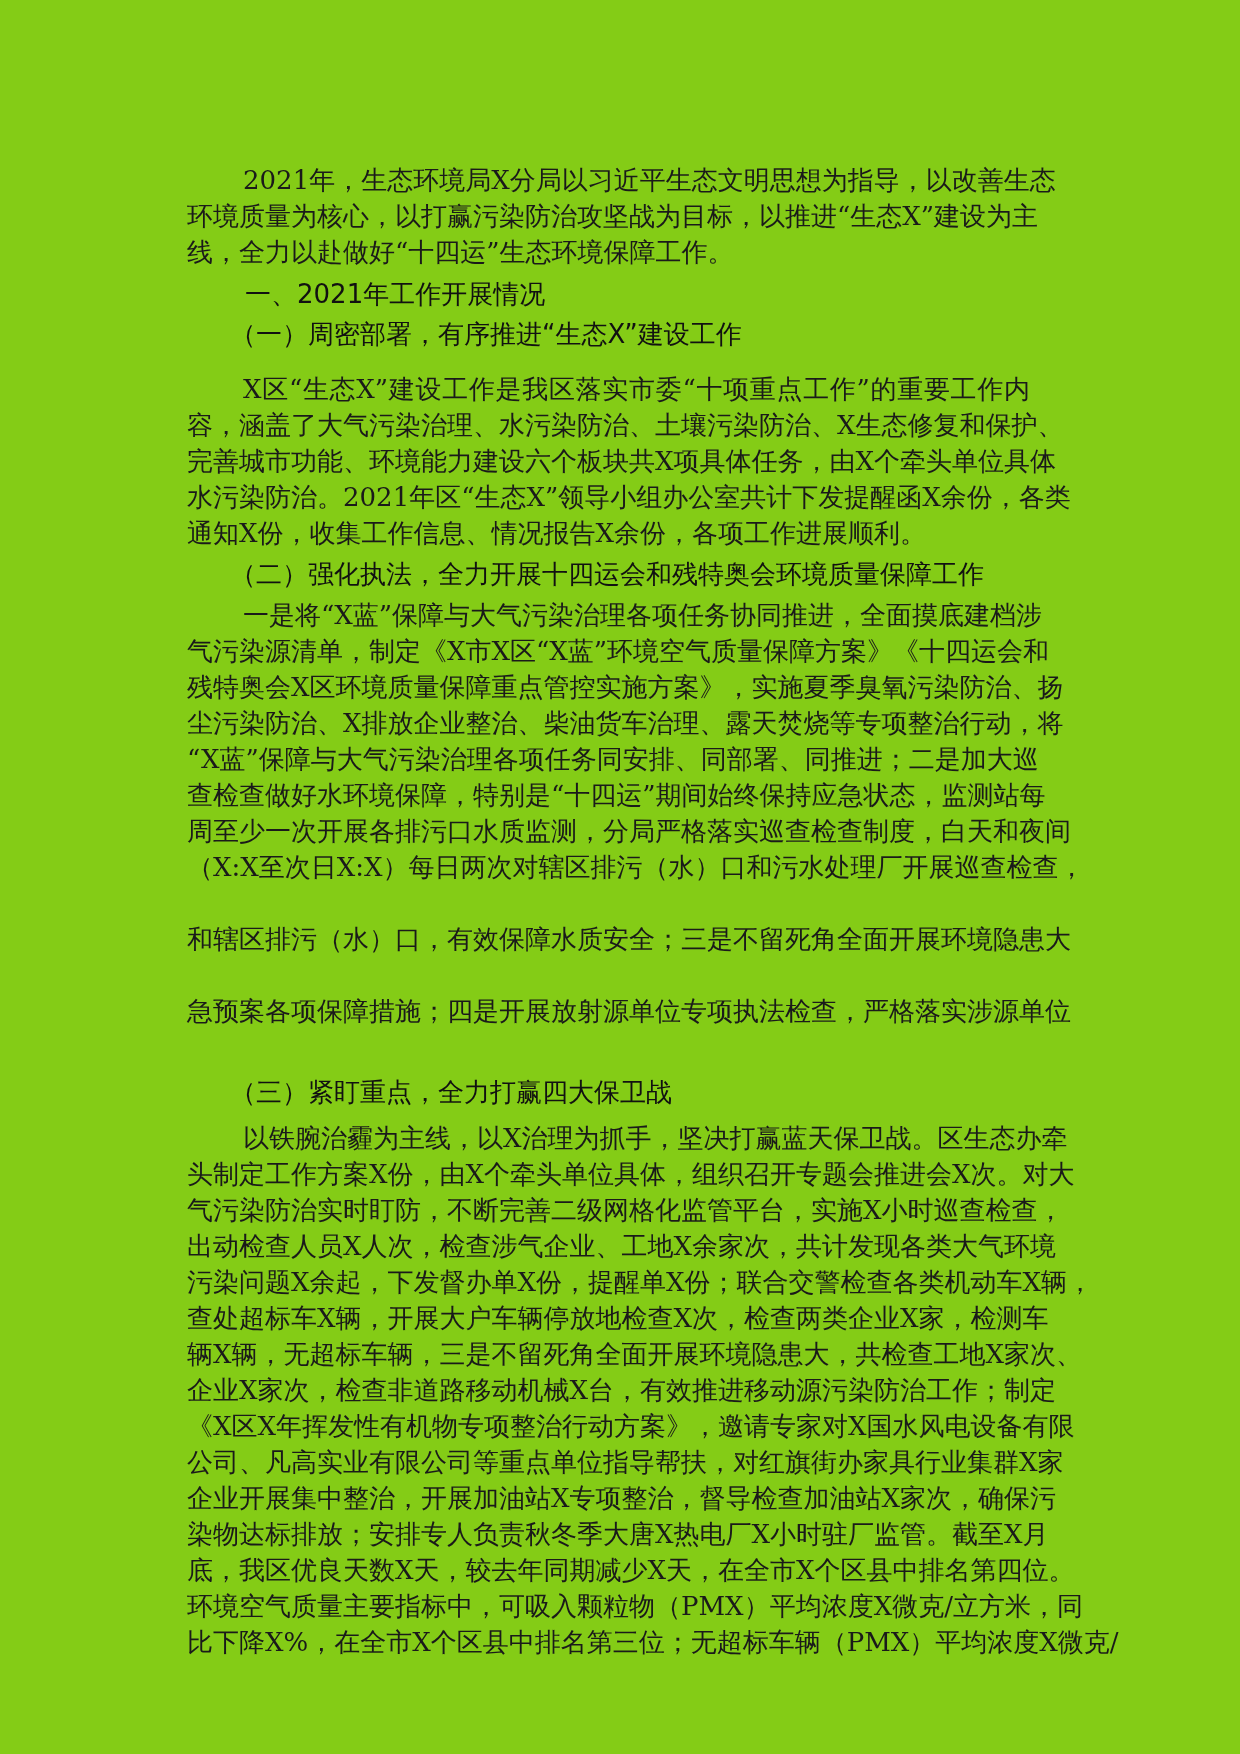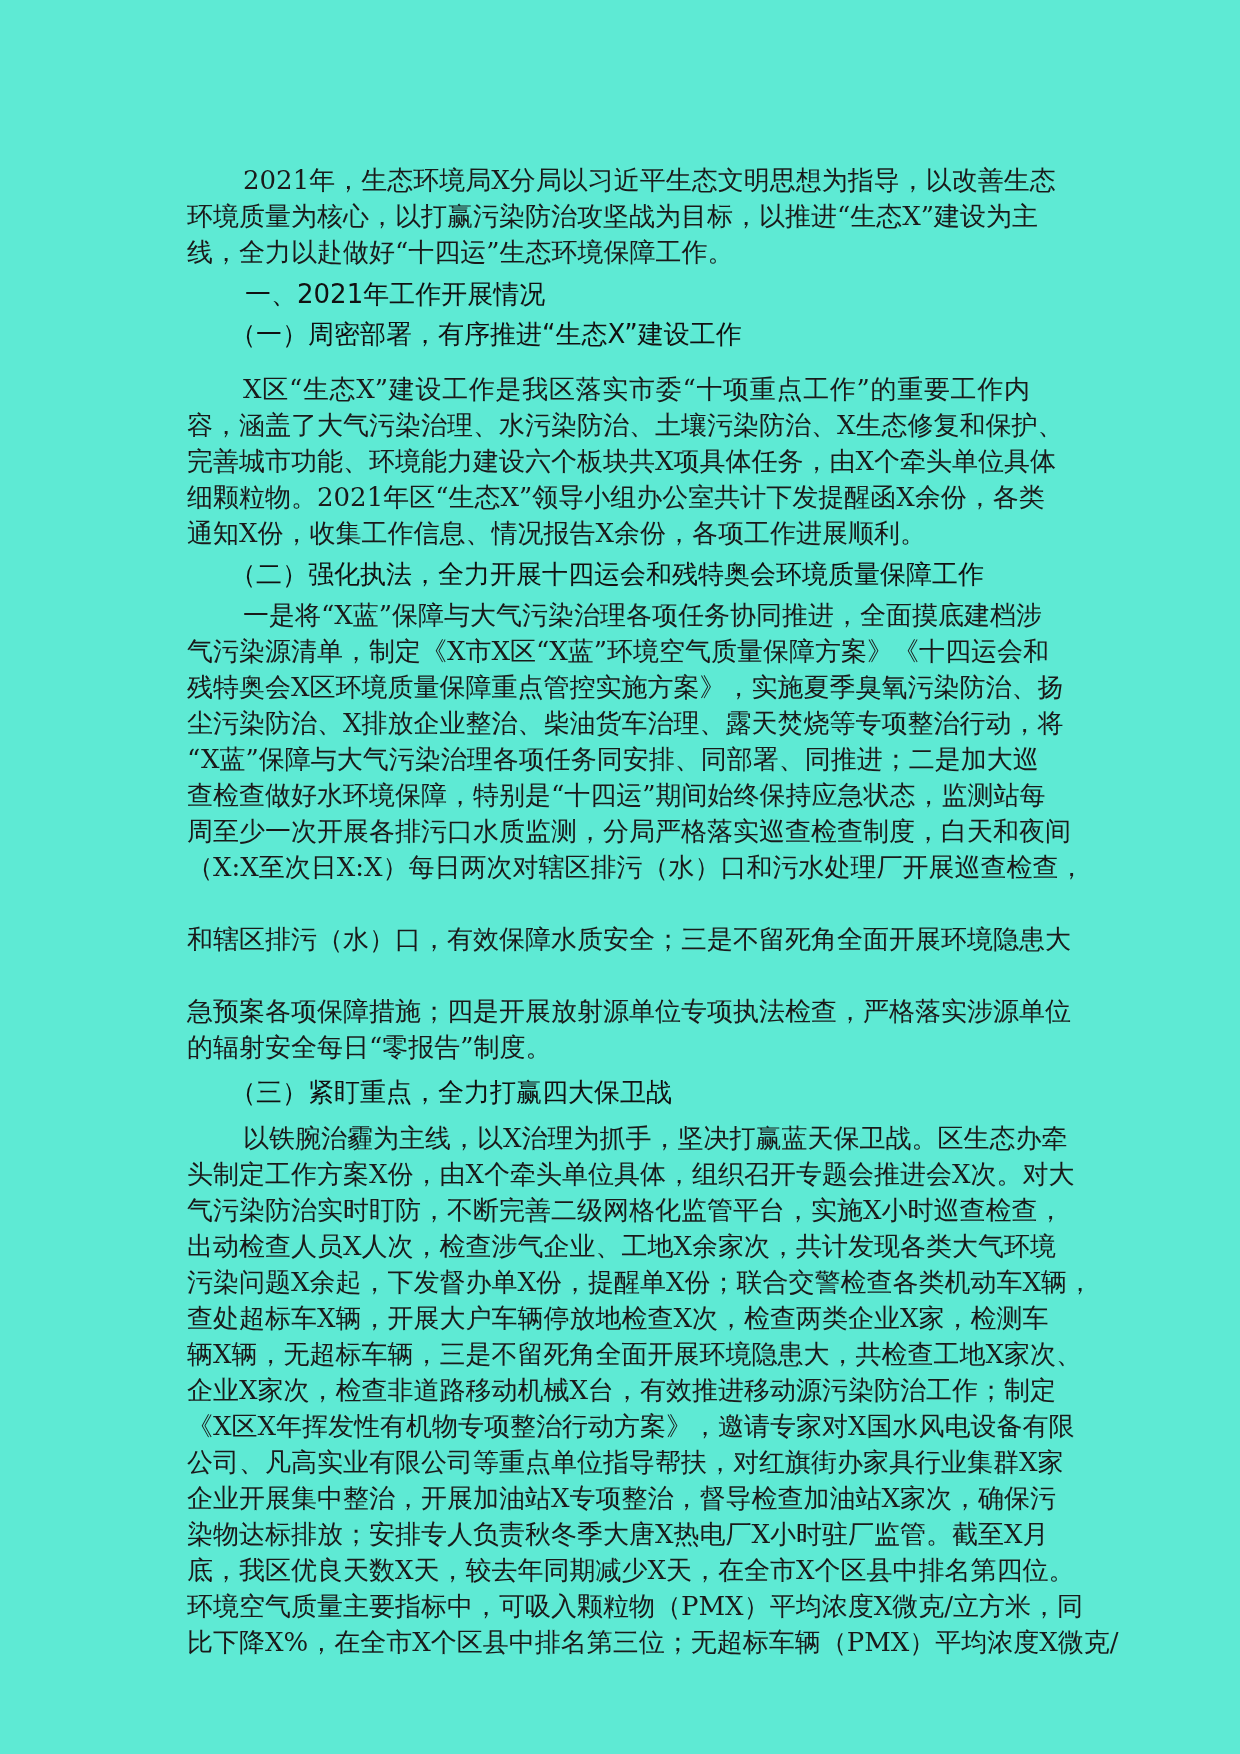--- a/index.html
+++ b/index.html
@@ -1,17 +1,17 @@
 <!DOCTYPE html>
 <html><head>
 <meta charset="utf-8">
 <style>
   html, body { margin: 0; padding: 0; background: #ffffff; }
   body { width: 1240px; height: 1754px; position: relative; overflow: hidden; }
-  .page { position: absolute; left: 0; top: 0; width: 1240px; height: 1754px; background: #5eead4; }
+  .page { position: absolute; left: 0; top: 0; width: 1240px; height: 1754px; background: #84cc16; }
   .line {
     position: absolute;
     left: 187px;
     width: 843px;
     height: 36px;
     line-height: 36px;
     font-family: "DejaVu Serif", "Liberation Serif", serif;
     font-size: 26px;
     color: #1a1a1a;
     white-space: nowrap;
@@ -41,35 +41,34 @@
   <div class="line indent" style="top:162px">2021年，生态环境局X分局以习近平生态文明思想为指导，以改善生态</div>
   <div class="line" style="top:198px">环境质量为核心，以打赢污染防治攻坚战为目标，以推进“生态X”建设为主</div>
   <div class="line last" style="top:234px">线，全力以赴做好“十四运”生态环境保障工作。</div>
 
   <div class="heading" style="top:276px">一、2021年工作开展情况</div>
 
   <div class="heading" style="top:316px;left:230px">（一）周密部署，有序推进“生态X”建设工作</div>
   <div class="line indent" style="top:371px">X区“生态X”建设工作是我区落实市委“十项重点工作”的重要工作内</div>
   <div class="line" style="top:407px">容，涵盖了大气污染治理、水污染防治、土壤污染防治、X生态修复和保护、</div>
   <div class="line" style="top:443px">完善城市功能、环境能力建设六个板块共X项具体任务，由X个牵头单位具体</div>
-  <div class="line" style="top:479px">细颗粒物。2021年区“生态X”领导小组办公室共计下发提醒函X余份，各类</div>
+  <div class="line" style="top:479px">水污染防治。2021年区“生态X”领导小组办公室共计下发提醒函X余份，各类</div>
   <div class="line last" style="top:515px">通知X份，收集工作信息、情况报告X余份，各项工作进展顺利。</div>
 
   <div class="heading" style="top:556px;left:230px">（二）强化执法，全力开展十四运会和残特奥会环境质量保障工作</div>
   <div class="line indent" style="top:597px">一是将“X蓝”保障与大气污染治理各项任务协同推进，全面摸底建档涉</div>
   <div class="line" style="top:633px">气污染源清单，制定《X市X区“X蓝”环境空气质量保障方案》《十四运会和</div>
   <div class="line" style="top:669px">残特奥会X区环境质量保障重点管控实施方案》，实施夏季臭氧污染防治、扬</div>
   <div class="line" style="top:705px">尘污染防治、X排放企业整治、柴油货车治理、露天焚烧等专项整治行动，将</div>
   <div class="line" style="top:741px">“X蓝”保障与大气污染治理各项任务同安排、同部署、同推进；二是加大巡</div>
   <div class="line" style="top:777px">查检查做好水环境保障，特别是“十四运”期间始终保持应急状态，监测站每</div>
   <div class="line" style="top:813px">周至少一次开展各排污口水质监测，分局严格落实巡查检查制度，白天和夜间</div>
   <div class="line" style="top:849px">（X:X至次日X:X）每日两次对辖区排污（水）口和污水处理厂开展巡查检查，</div>
   <div class="line" style="top:921px">和辖区排污（水）口，有效保障水质安全；三是不留死角全面开展环境隐患大</div>
   <div class="line" style="top:993px">急预案各项保障措施；四是开展放射源单位专项执法检查，严格落实涉源单位</div>
-  <div class="line last" style="top:1029px">的辐射安全每日“零报告”制度。</div>
 
   <div class="heading" style="top:1074px;left:230px">（三）紧盯重点，全力打赢四大保卫战</div>
   <div class="line indent" style="top:1120px">以铁腕治霾为主线，以X治理为抓手，坚决打赢蓝天保卫战。区生态办牵</div>
   <div class="line" style="top:1156px">头制定工作方案X份，由X个牵头单位具体，组织召开专题会推进会X次。对大</div>
   <div class="line" style="top:1192px">气污染防治实时盯防，不断完善二级网格化监管平台，实施X小时巡查检查，</div>
   <div class="line" style="top:1228px">出动检查人员X人次，检查涉气企业、工地X余家次，共计发现各类大气环境</div>
   <div class="line" style="top:1264px">污染问题X余起，下发督办单X份，提醒单X份；联合交警检查各类机动车X辆，</div>
   <div class="line" style="top:1300px">查处超标车X辆，开展大户车辆停放地检查X次，检查两类企业X家，检测车</div>
   <div class="line" style="top:1336px">辆X辆，无超标车辆，三是不留死角全面开展环境隐患大，共检查工地X家次、</div>
   <div class="line" style="top:1372px">企业X家次，检查非道路移动机械X台，有效推进移动源污染防治工作；制定</div>

